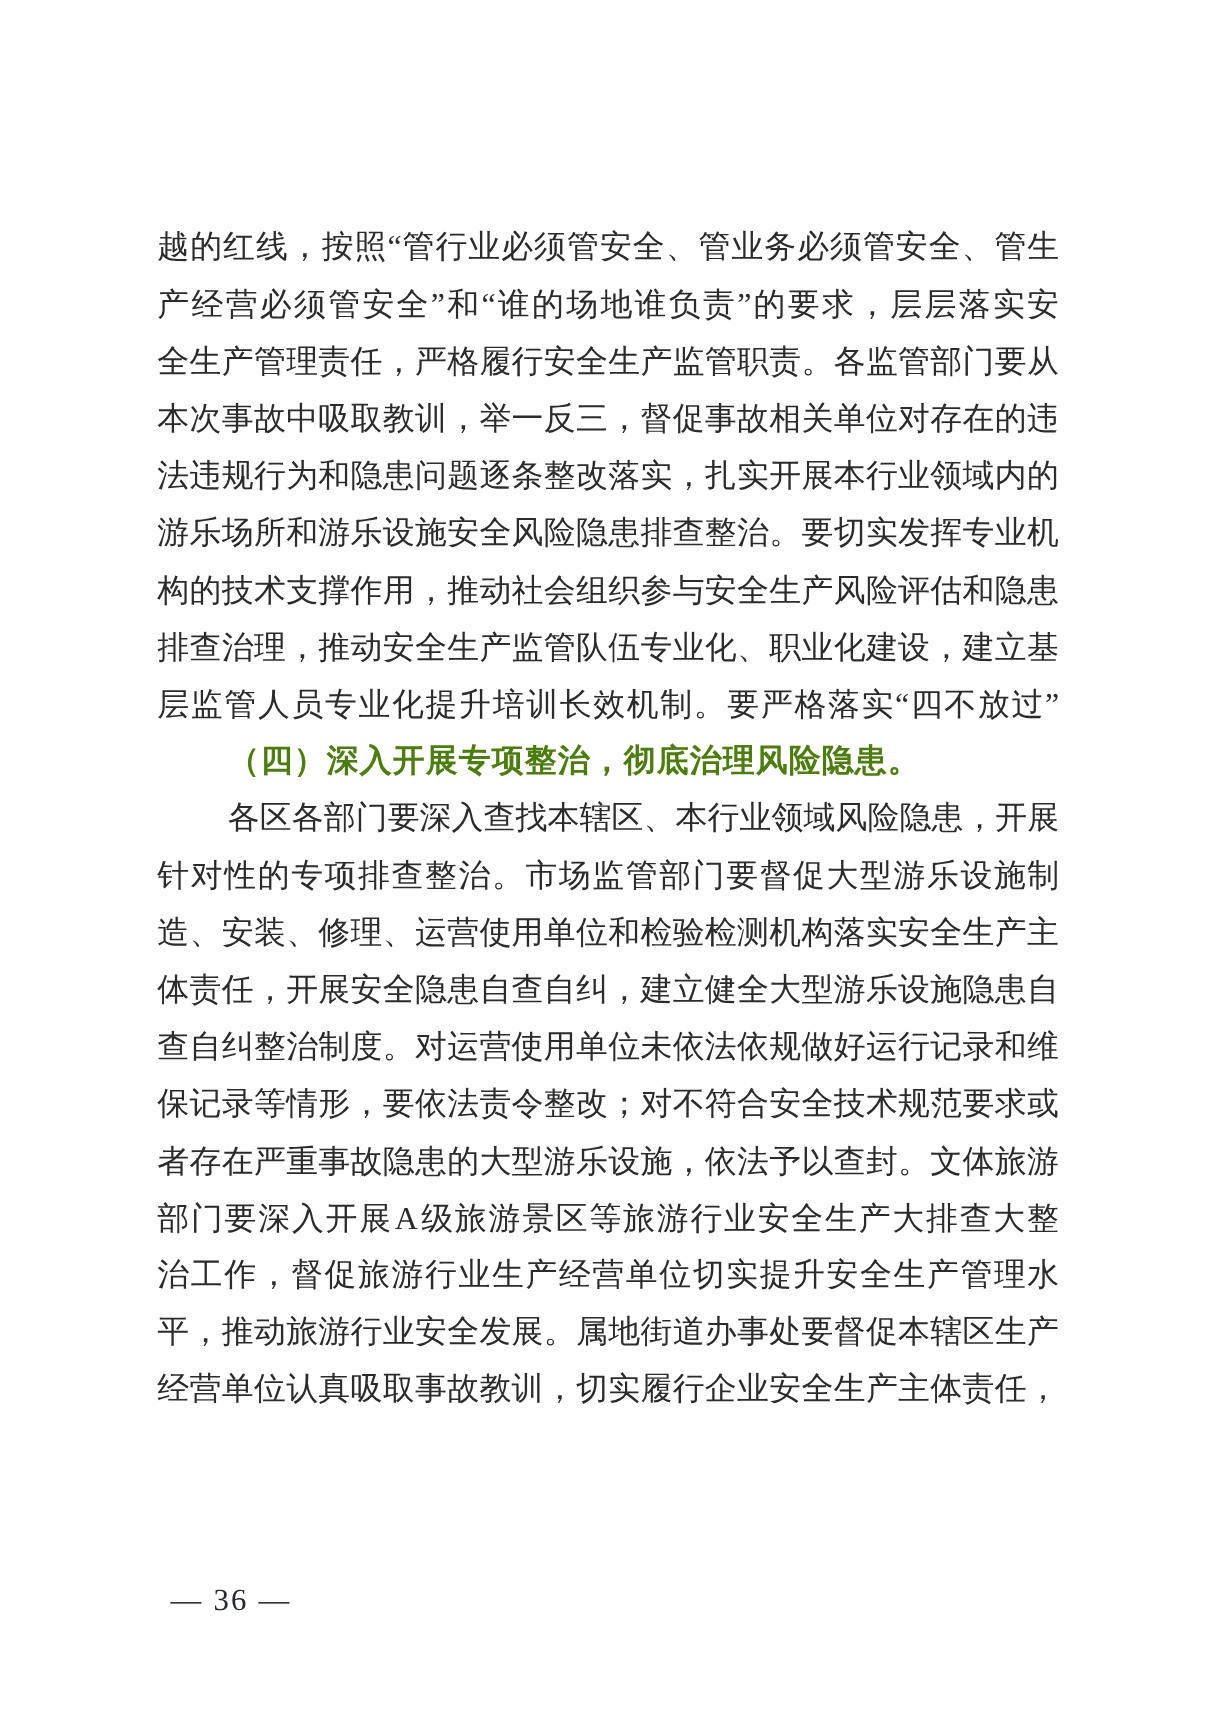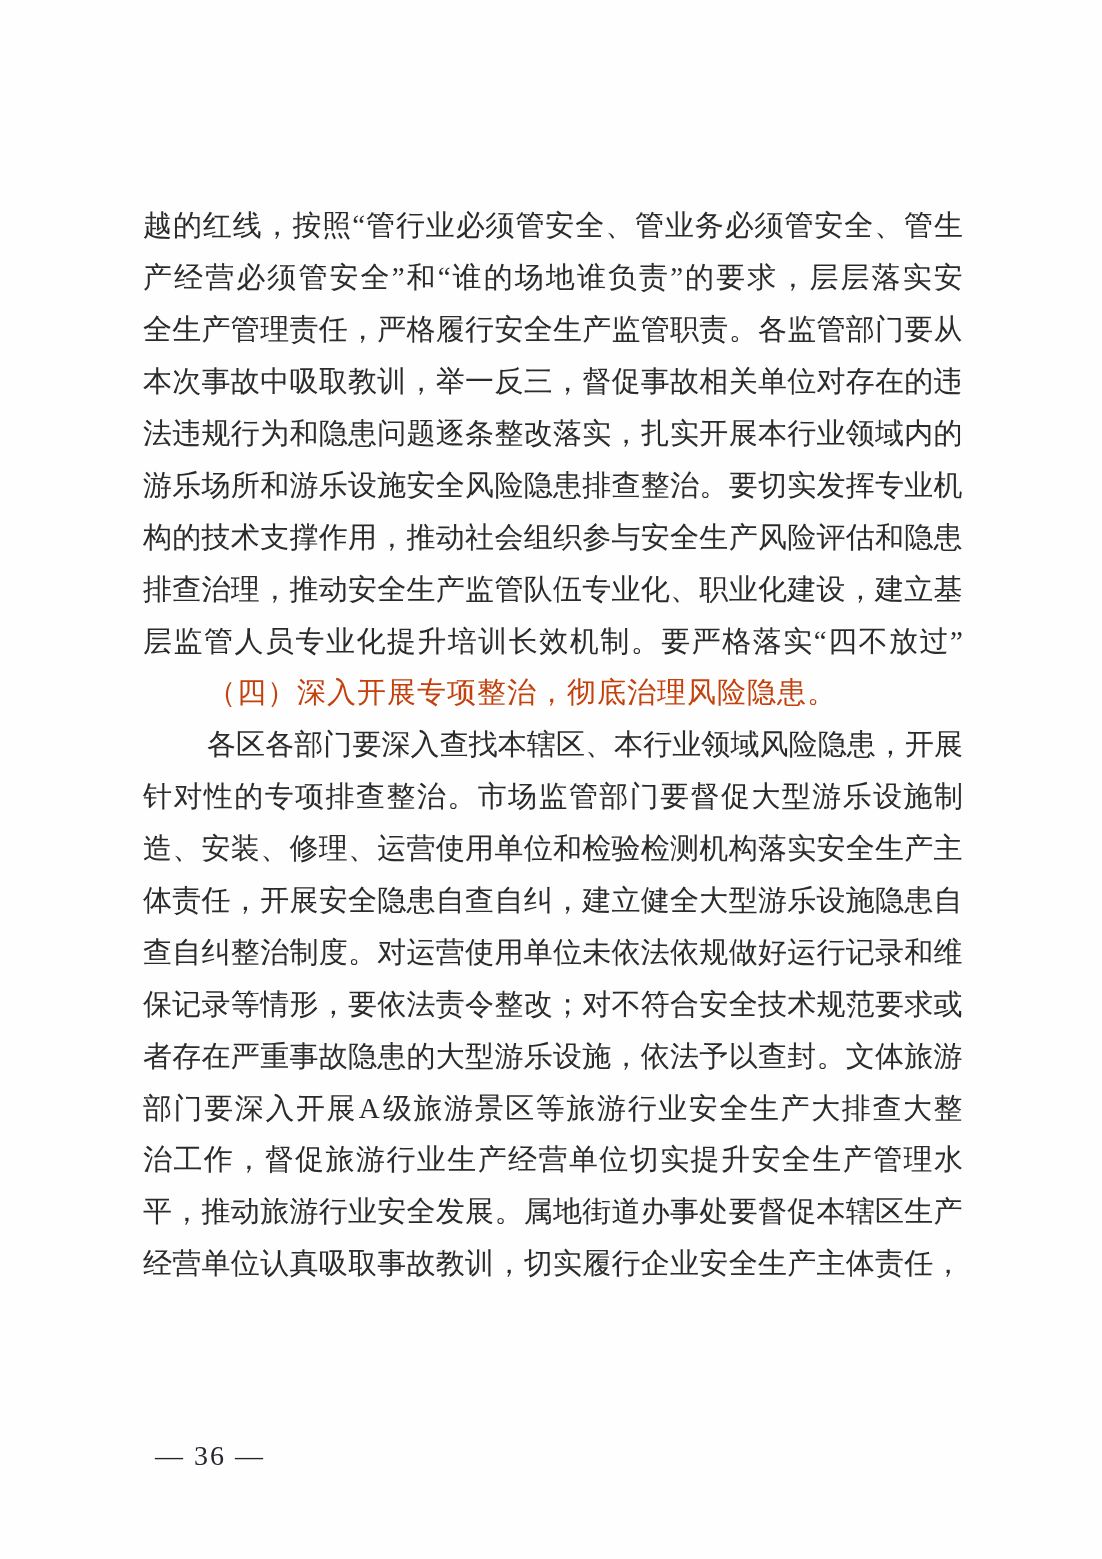--- a/index.html
+++ b/index.html
@@ -42,22 +42,22 @@
     flex: 0 0 auto;
     line-height: 1;
   }
   .line.indent {
     padding-left: 64px;
   }
   .line.indent.justify {
     
   }
   .line.heading {
-    font-weight: normal;
-    color: #c2410c;
+    font-weight: bold;
+    color: #4d7c0f;
     letter-spacing: 1px;
   }
   .page-number {
     position: absolute;
     left: 143px;
     top: 1440px;
     font-size: 28px;
     color: #23262e;
     letter-spacing: 2px;
     margin-left: 12px;

